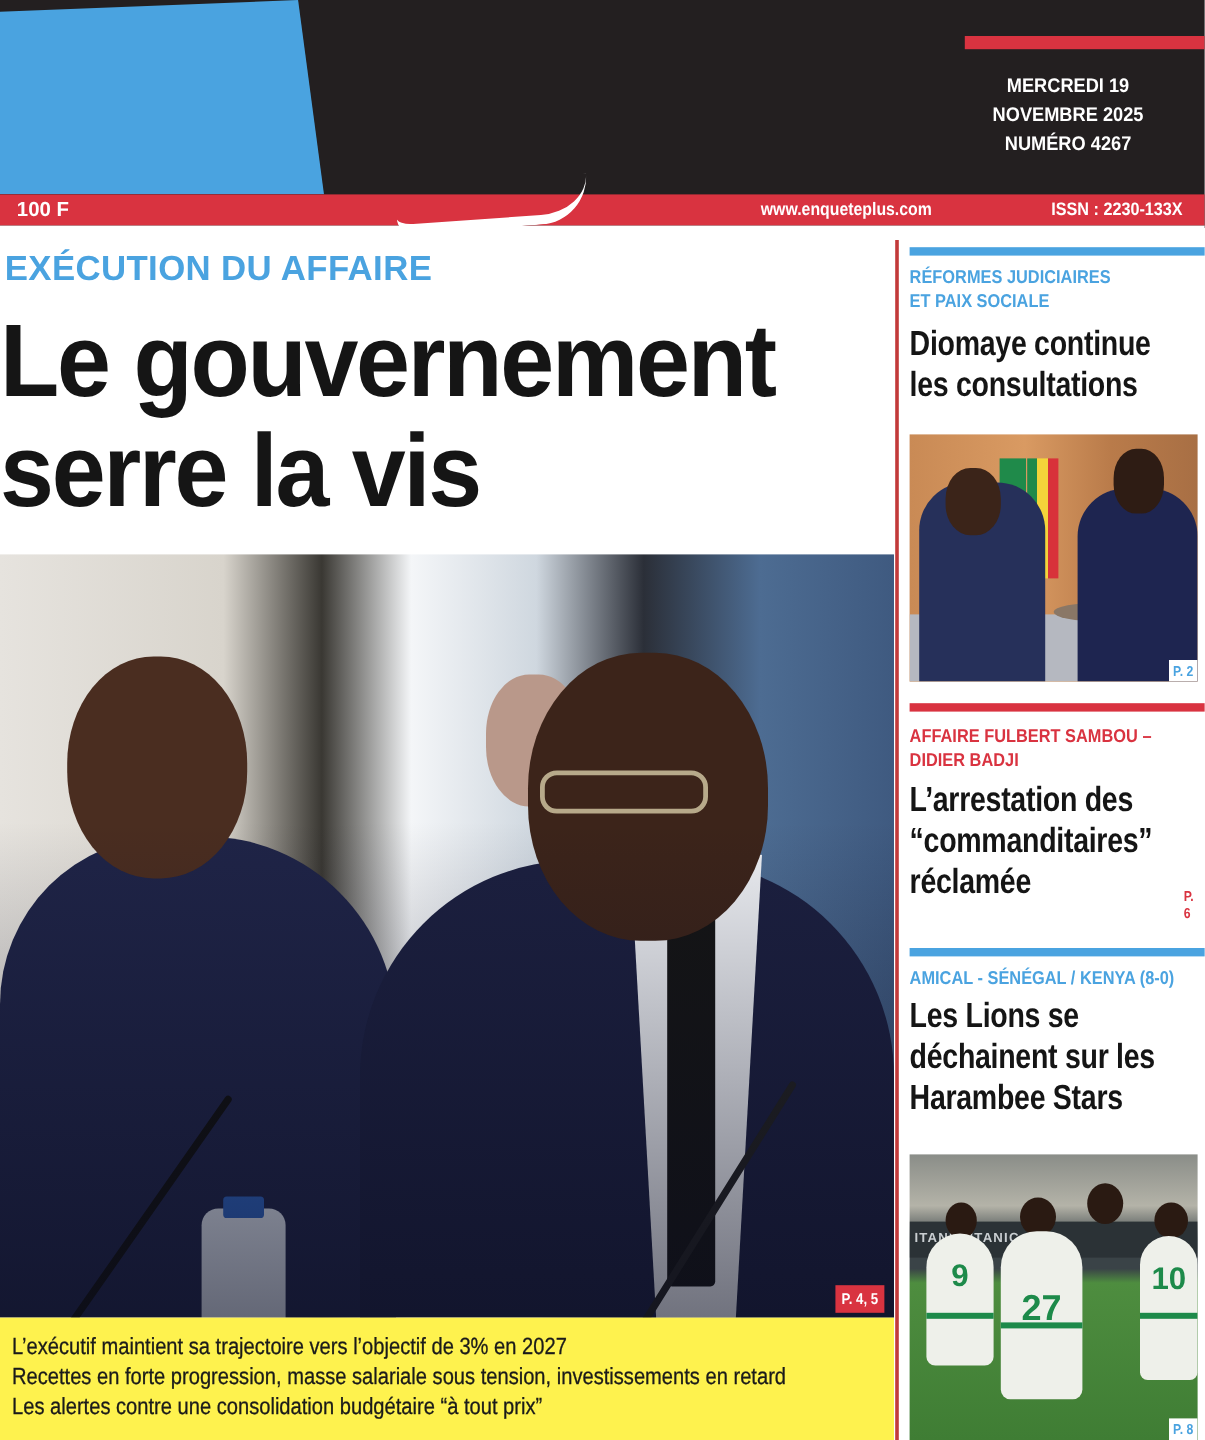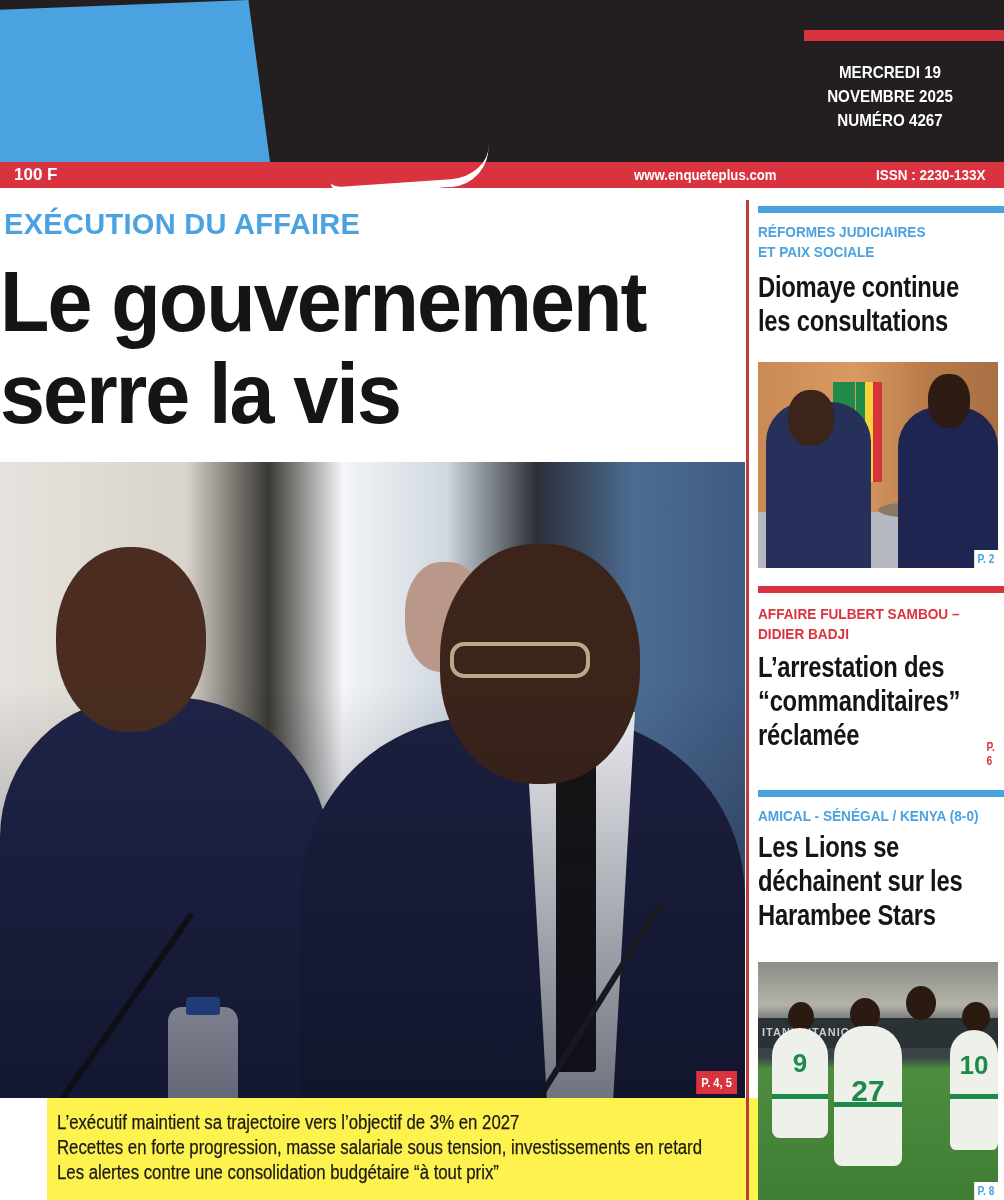--- a/index.html
+++ b/index.html
@@ -40,21 +40,21 @@
   .p2-tie { left: 556px; top: 300px; width: 40px; height: 310px; background: #151515; border-radius: 4px; }
   .p3-head { left: 405px; top: 100px; width: 80px; height: 110px; background: #b9988a; border-radius: 45%; }
   .glasses { left: 450px; top: 180px; width: 140px; height: 36px; border: 4px solid #b7a98a; background: transparent; border-radius: 14px; }
   .bottle { left: 168px; top: 545px; width: 70px; height: 100px; background: rgba(230,236,244,0.9); border-radius: 14px 14px 4px 4px; }
   .bottle-cap { left: 186px; top: 535px; width: 34px; height: 18px; background: #2d5fb7; border-radius: 3px; }
   .mic1 { left: 120px; top: 430px; width: 6px; height: 240px; background: #111; transform: rotate(35deg); border-radius: 3px; }
   .mic2 { left: 590px; top: 420px; width: 6px; height: 260px; background: #222; transform: rotate(32deg); border-radius: 3px; }
   .page-ref-main { position: absolute; right: 8px; bottom: 4px; background: #d93340; color: #fff; font-weight: bold;
                    font-size: 13px; padding: 4px 6px; transform: scaleX(0.85); transform-origin: right; }
 
-  .summary-box { position: absolute; left: 0; top: 1098px; width: 745px; height: 102px; background: #fef24e; padding: 12px 10px; margin-left: 47px; }
+  .summary-box { position: absolute; left: 0; top: 1098px; width: 745px; height: 102px; background: #fef24e; padding: 12px 10px; }
   .summary-line { color: #1a1a1a; font-size: 19.5px; line-height: 25px; font-weight: normal; transform: scaleX(0.86); transform-origin: left;
                   white-space: nowrap; -webkit-text-stroke: 0.25px #1a1a1a; }
 
   
   .sidebar-rule { position: absolute; left: 746px; top: 200px; width: 3px; height: 1000px; background: #c23a3a; }
   .side-top-bar { position: absolute; left: 758px; height: 7px; width: 246px; }
   .side-kicker { position: absolute; left: 758px; font-weight: bold; font-size: 15.5px; line-height: 20px; transform: scaleX(0.88); transform-origin: left; white-space: nowrap; }
   .side-headline { position: absolute; left: 758px; color: #151515; font-weight: bold; font-size: 29px; line-height: 34px; transform: scaleX(0.82); transform-origin: left; white-space: nowrap; letter-spacing: -0.3px; }
   .side-photo { position: absolute; left: 758px; width: 240px; overflow: hidden; }
   .page-ref { position: absolute; right: 0; bottom: 0; background: #fff; color: #4aa3e0; font-size: 12px; font-weight: bold; padding: 2px 4px; transform: scaleX(0.85); transform-origin: right; }

